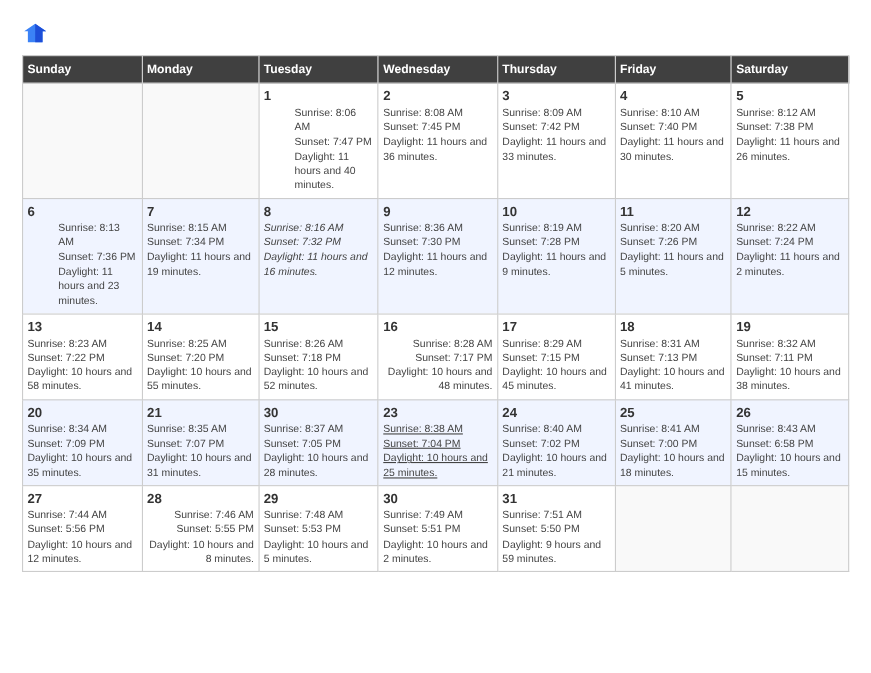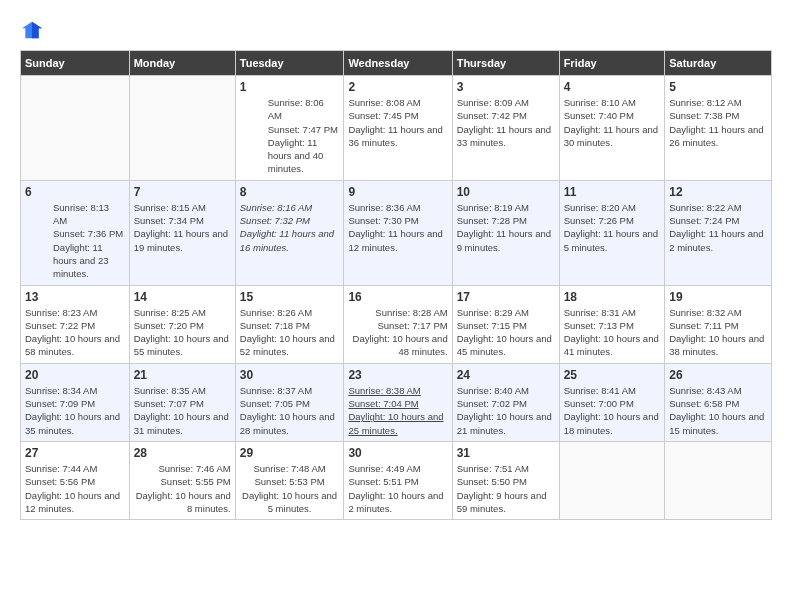--- a/index.html
+++ b/index.html
@@ -286,27 +286,27 @@
 Daylight: 10 hours and 12 minutes.</div>
         </td>
         <td>
           <span class="day-num">28</span>
           <div class="day-info" style="white-space: pre-line; text-align: right;">Sunrise: 7:46 AM
 Sunset: 5:55 PM
 Daylight: 10 hours and 8 minutes.</div>
         </td>
         <td>
           <span class="day-num">29</span>
-          <div class="day-info" style="white-space: pre-line; text-align: center;">Sunrise: 7:48 AM
+          <div class="day-info" style="white-space: pre-line;">Sunrise: 7:48 AM
 Sunset: 5:53 PM
 Daylight: 10 hours and 5 minutes.</div>
         </td>
         <td>
           <span class="day-num">30</span>
-          <div class="day-info" style="white-space: pre-line;">Sunrise: 4:49 AM
+          <div class="day-info" style="white-space: pre-line;">Sunrise: 7:49 AM
 Sunset: 5:51 PM
 Daylight: 10 hours and 2 minutes.</div>
         </td>
         <td>
           <span class="day-num">31</span>
           <div class="day-info" style="white-space: pre-line;">Sunrise: 7:51 AM
 Sunset: 5:50 PM
 Daylight: 9 hours and 59 minutes.</div>
         </td>
         <td class="empty"></td>

